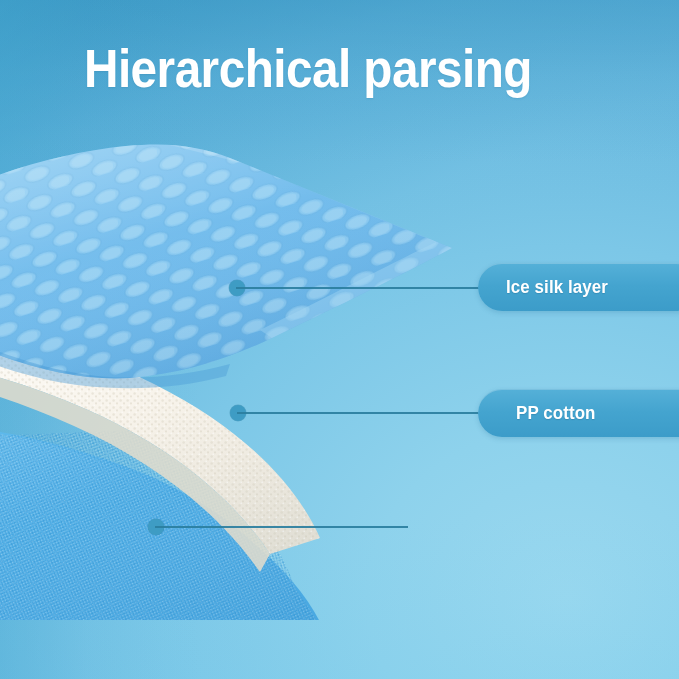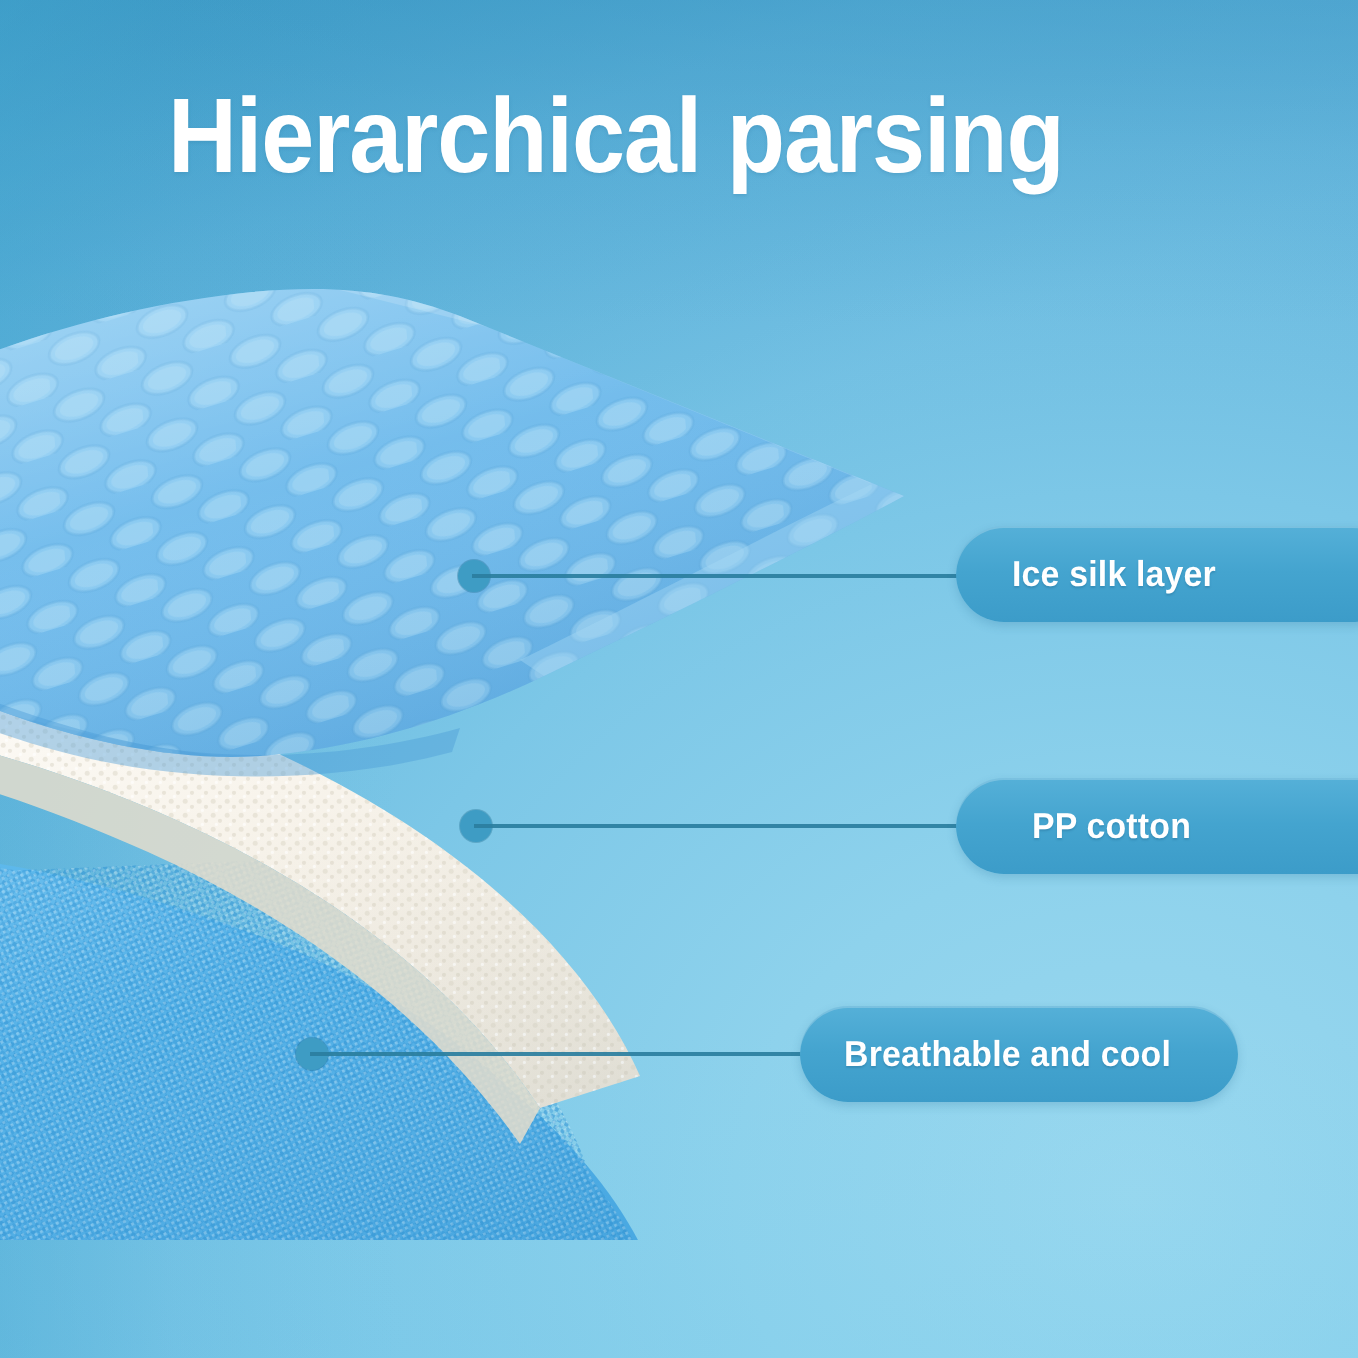--- a/index.html
+++ b/index.html
@@ -345,17 +345,14 @@
     <div class="dot"></div>
     <div class="line"></div>
   </div>
 
   <div class="pill" id="pill-1">
     <span>Ice silk layer</span>
   </div>
   <div class="pill" id="pill-2">
     <span>PP cotton</span>
   </div>
-  <div class="pill" id="pill-3">
-    <span>Breathable and cool</span>
-  </div>
 
 </div>
 
 </body></html>

